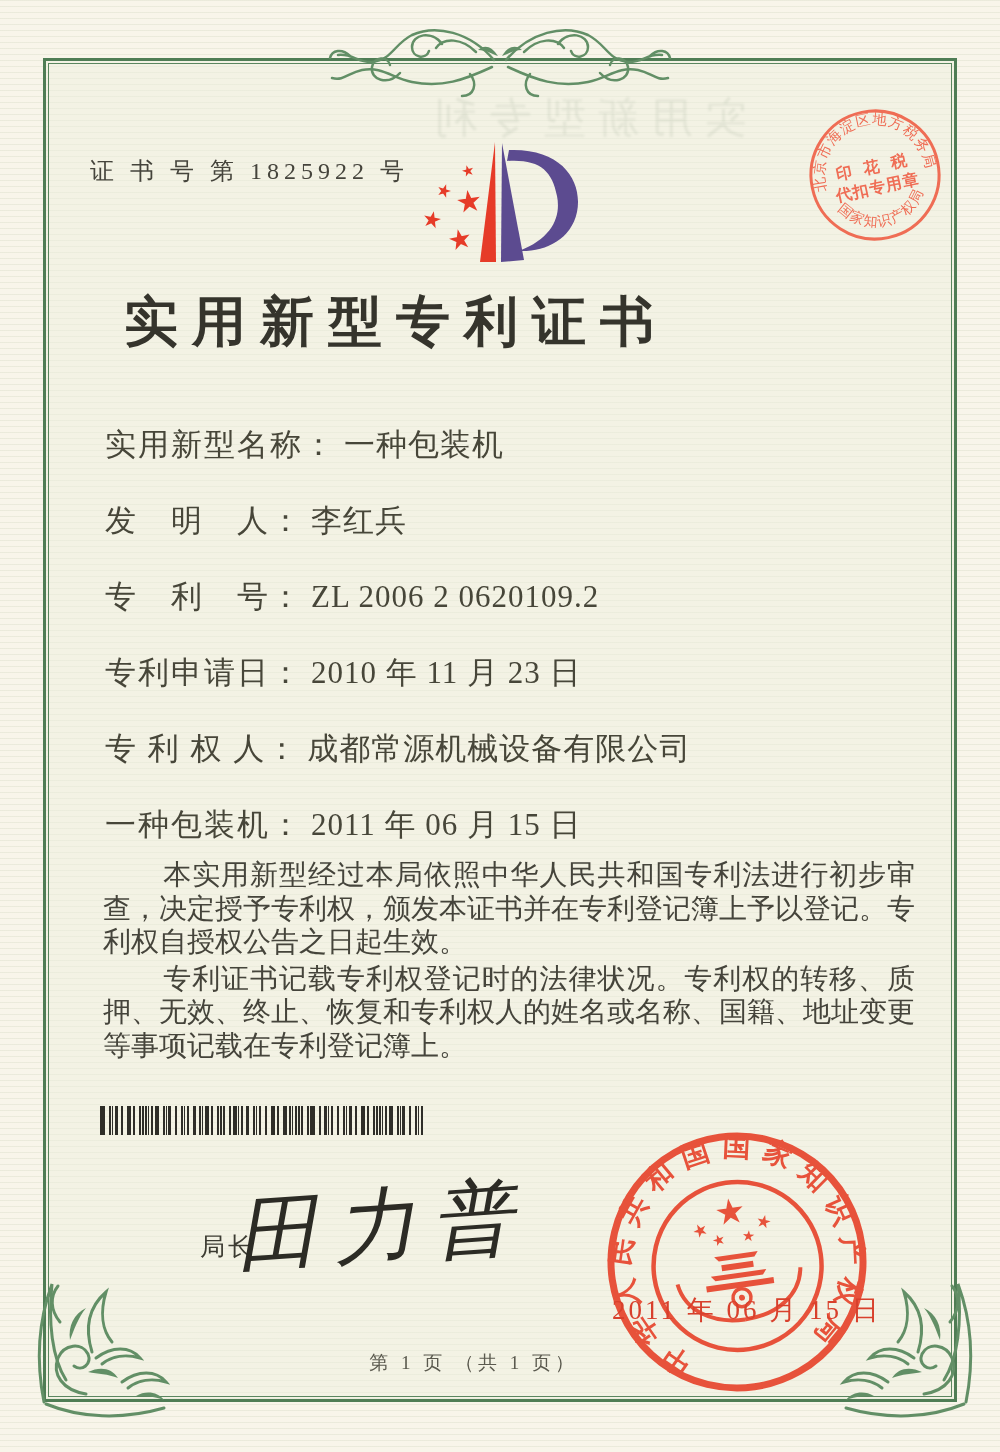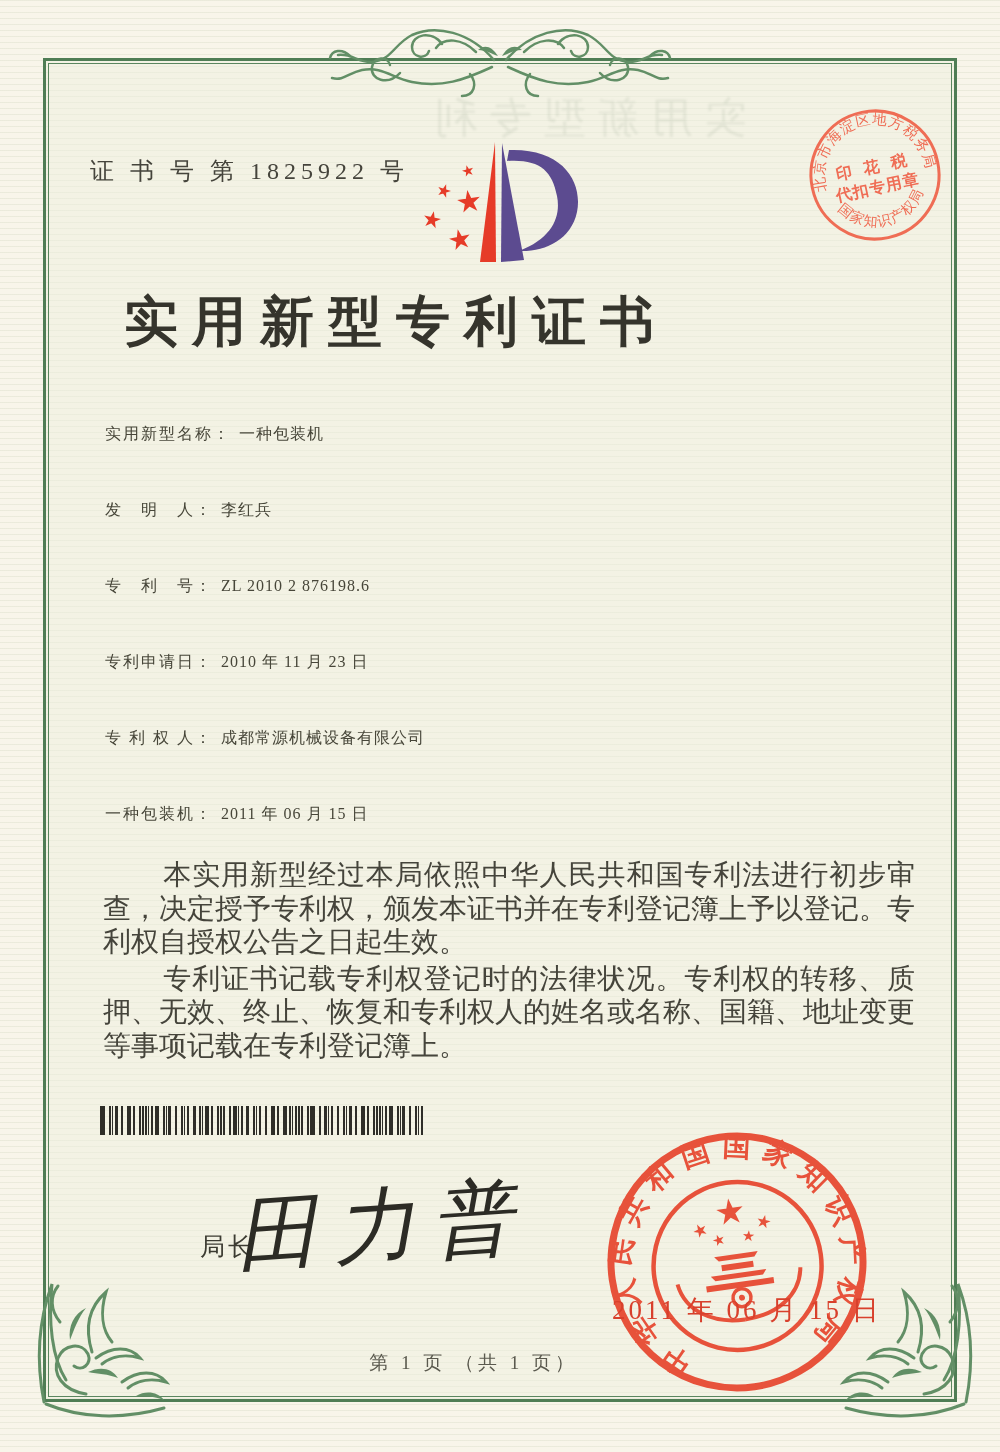--- a/index.html
+++ b/index.html
@@ -29,21 +29,21 @@
   }
   .cert-no{
     position:absolute;left:90px;top:127px;z-index:3;
     font-size:24px;letter-spacing:5px;color:#45443c;margin-top:28px;
   }
   .logo{position:absolute;left:395px;top:134px;z-index:3;}
   .title{
     position:absolute;left:0;top:286px;width:792px;z-index:3;text-align:center;
     font-size:54px;font-weight:600;letter-spacing:14px;color:#35342c;
   }
-  .field-row{position:absolute;left:105px;z-index:3;font-size:16px;color:#474639;white-space:nowrap;}
+  .field-row{position:absolute;left:105px;z-index:3;font-size:31px;color:#474639;white-space:nowrap;}
   .field-row .lbl{letter-spacing:2px;}
   .field-row .val{margin-left:8px;letter-spacing:1px;}
   .paras{
     position:absolute;left:103px;top:858px;width:812px;z-index:3;
     font-size:28px;line-height:33.5px;color:#45443b;text-align:justify;
   }
   .paras p{margin:0 0 3px 0;text-indent:2.15em;}
   .barcode{
     position:absolute;left:100px;top:1106px;width:318px;height:29px;z-index:3;
     border-left:3px solid #2e2d28;border-right:2px solid #2e2d28;
@@ -156,21 +156,21 @@
 
 <div class="title">实用新型专利证书</div>
 
 <div class="field-row" style="top:424px">
   <span class="lbl">实用新型名称：</span><span class="val">一种包装机</span>
 </div>
 <div class="field-row" style="top:500px">
   <span class="lbl">发　明　人：</span><span class="val">李红兵</span>
 </div>
 <div class="field-row" style="top:576px">
-  <span class="lbl">专　利　号：</span><span class="val">ZL 2010 2 876198.6</span>
+  <span class="lbl">专　利　号：</span><span class="val">ZL 2006 2 0620109.2</span>
 </div>
 <div class="field-row" style="top:652px">
   <span class="lbl">专利申请日：</span><span class="val">2010 年 11 月 23 日</span>
 </div>
 <div class="field-row" style="top:728px">
   <span class="lbl">专 利 权 人：</span><span class="val">成都常源机械设备有限公司</span>
 </div>
 <div class="field-row" style="top:804px">
   <span class="lbl">一种包装机：</span><span class="val">2011 年 06 月 15 日</span>
 </div>

